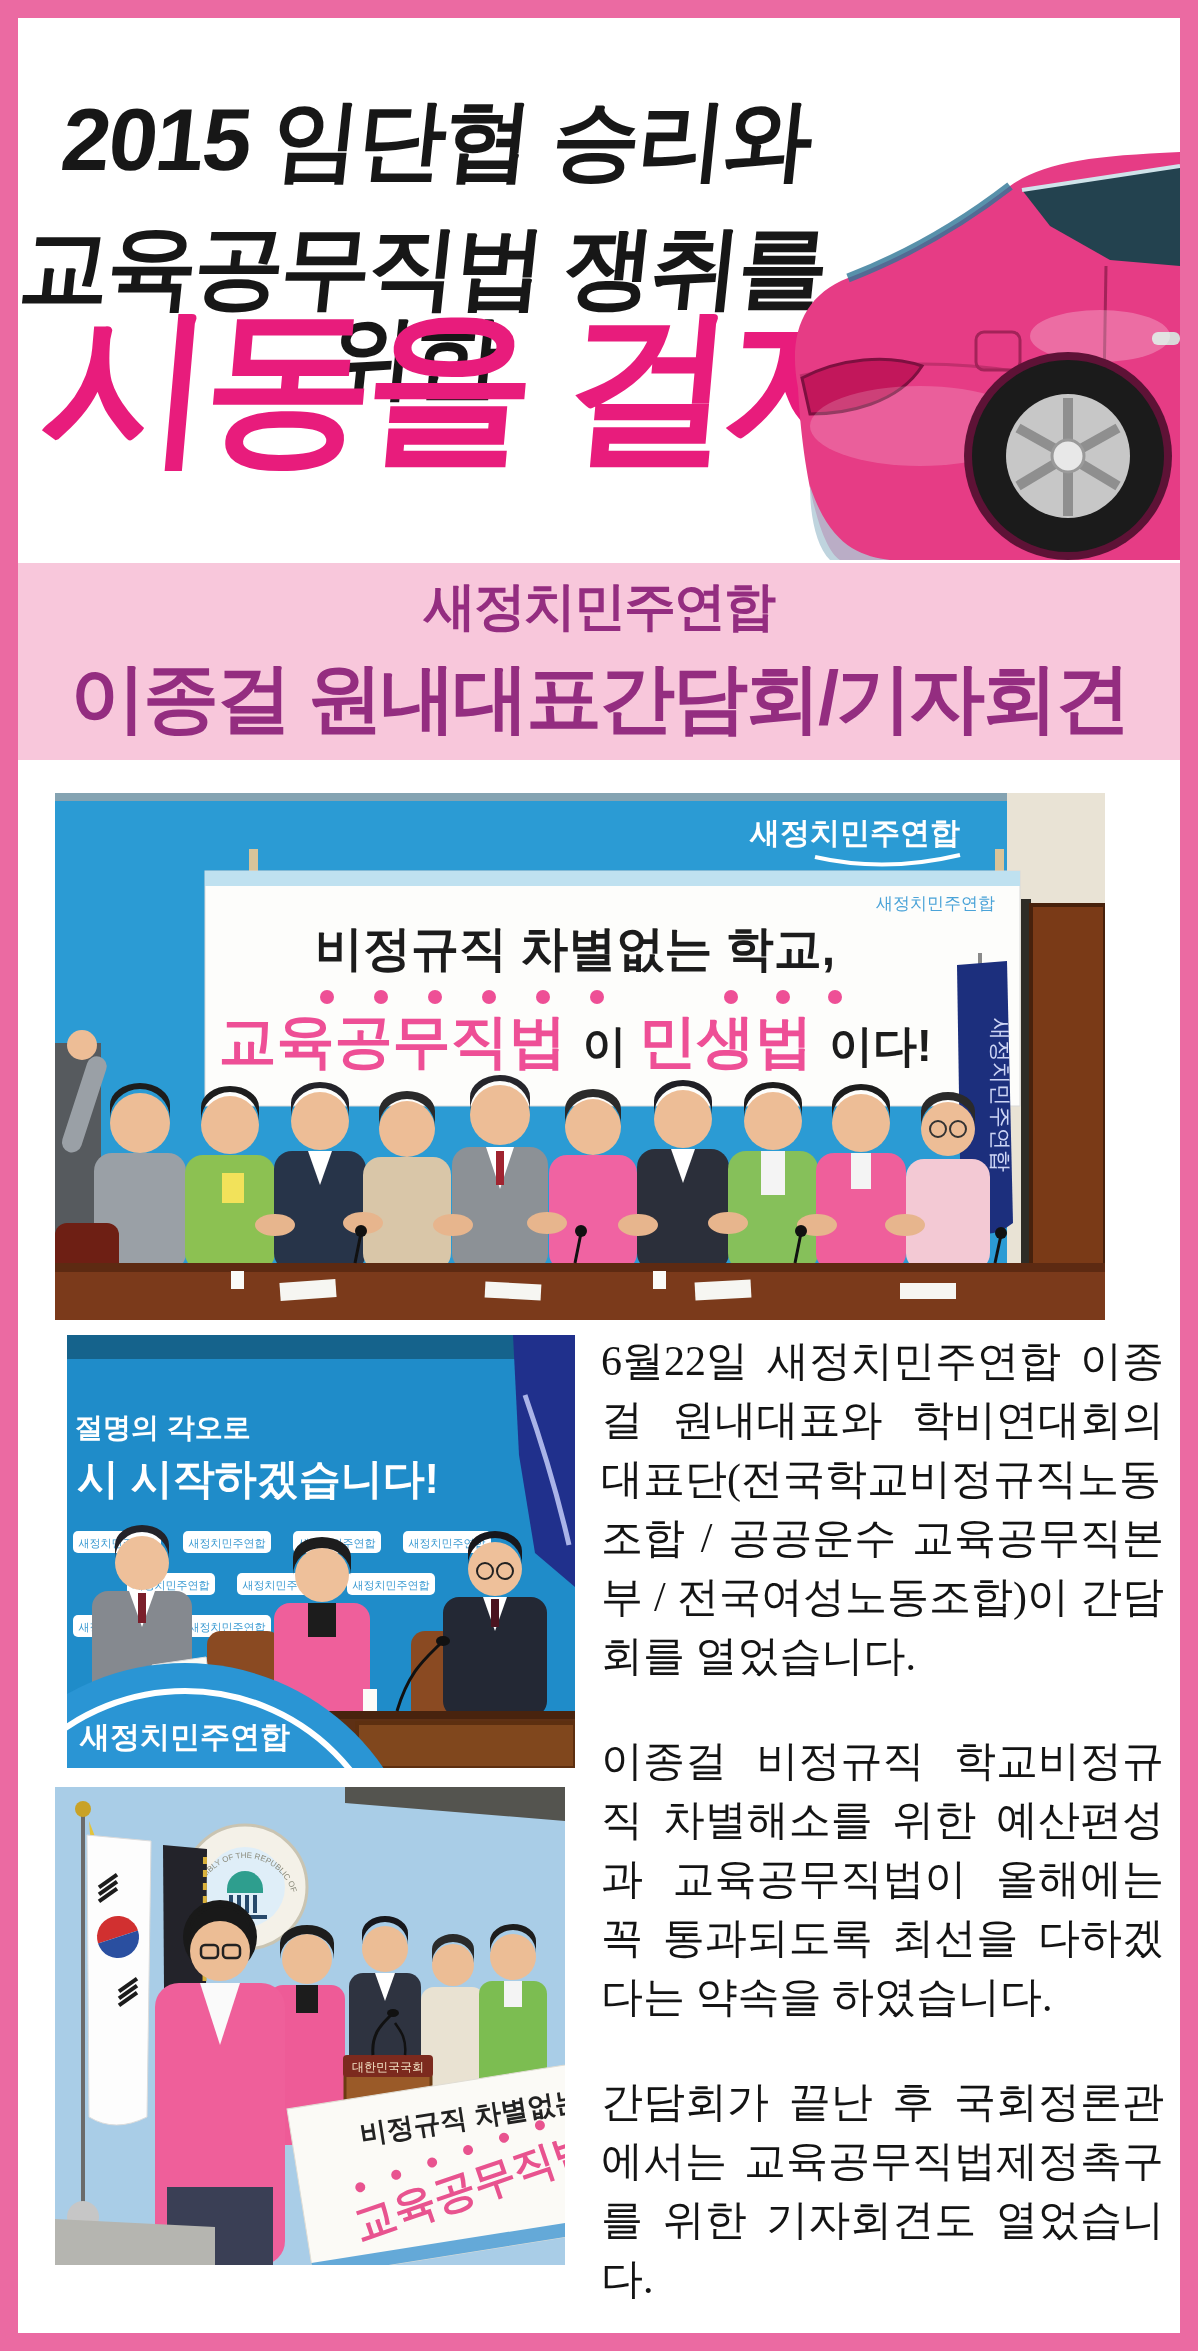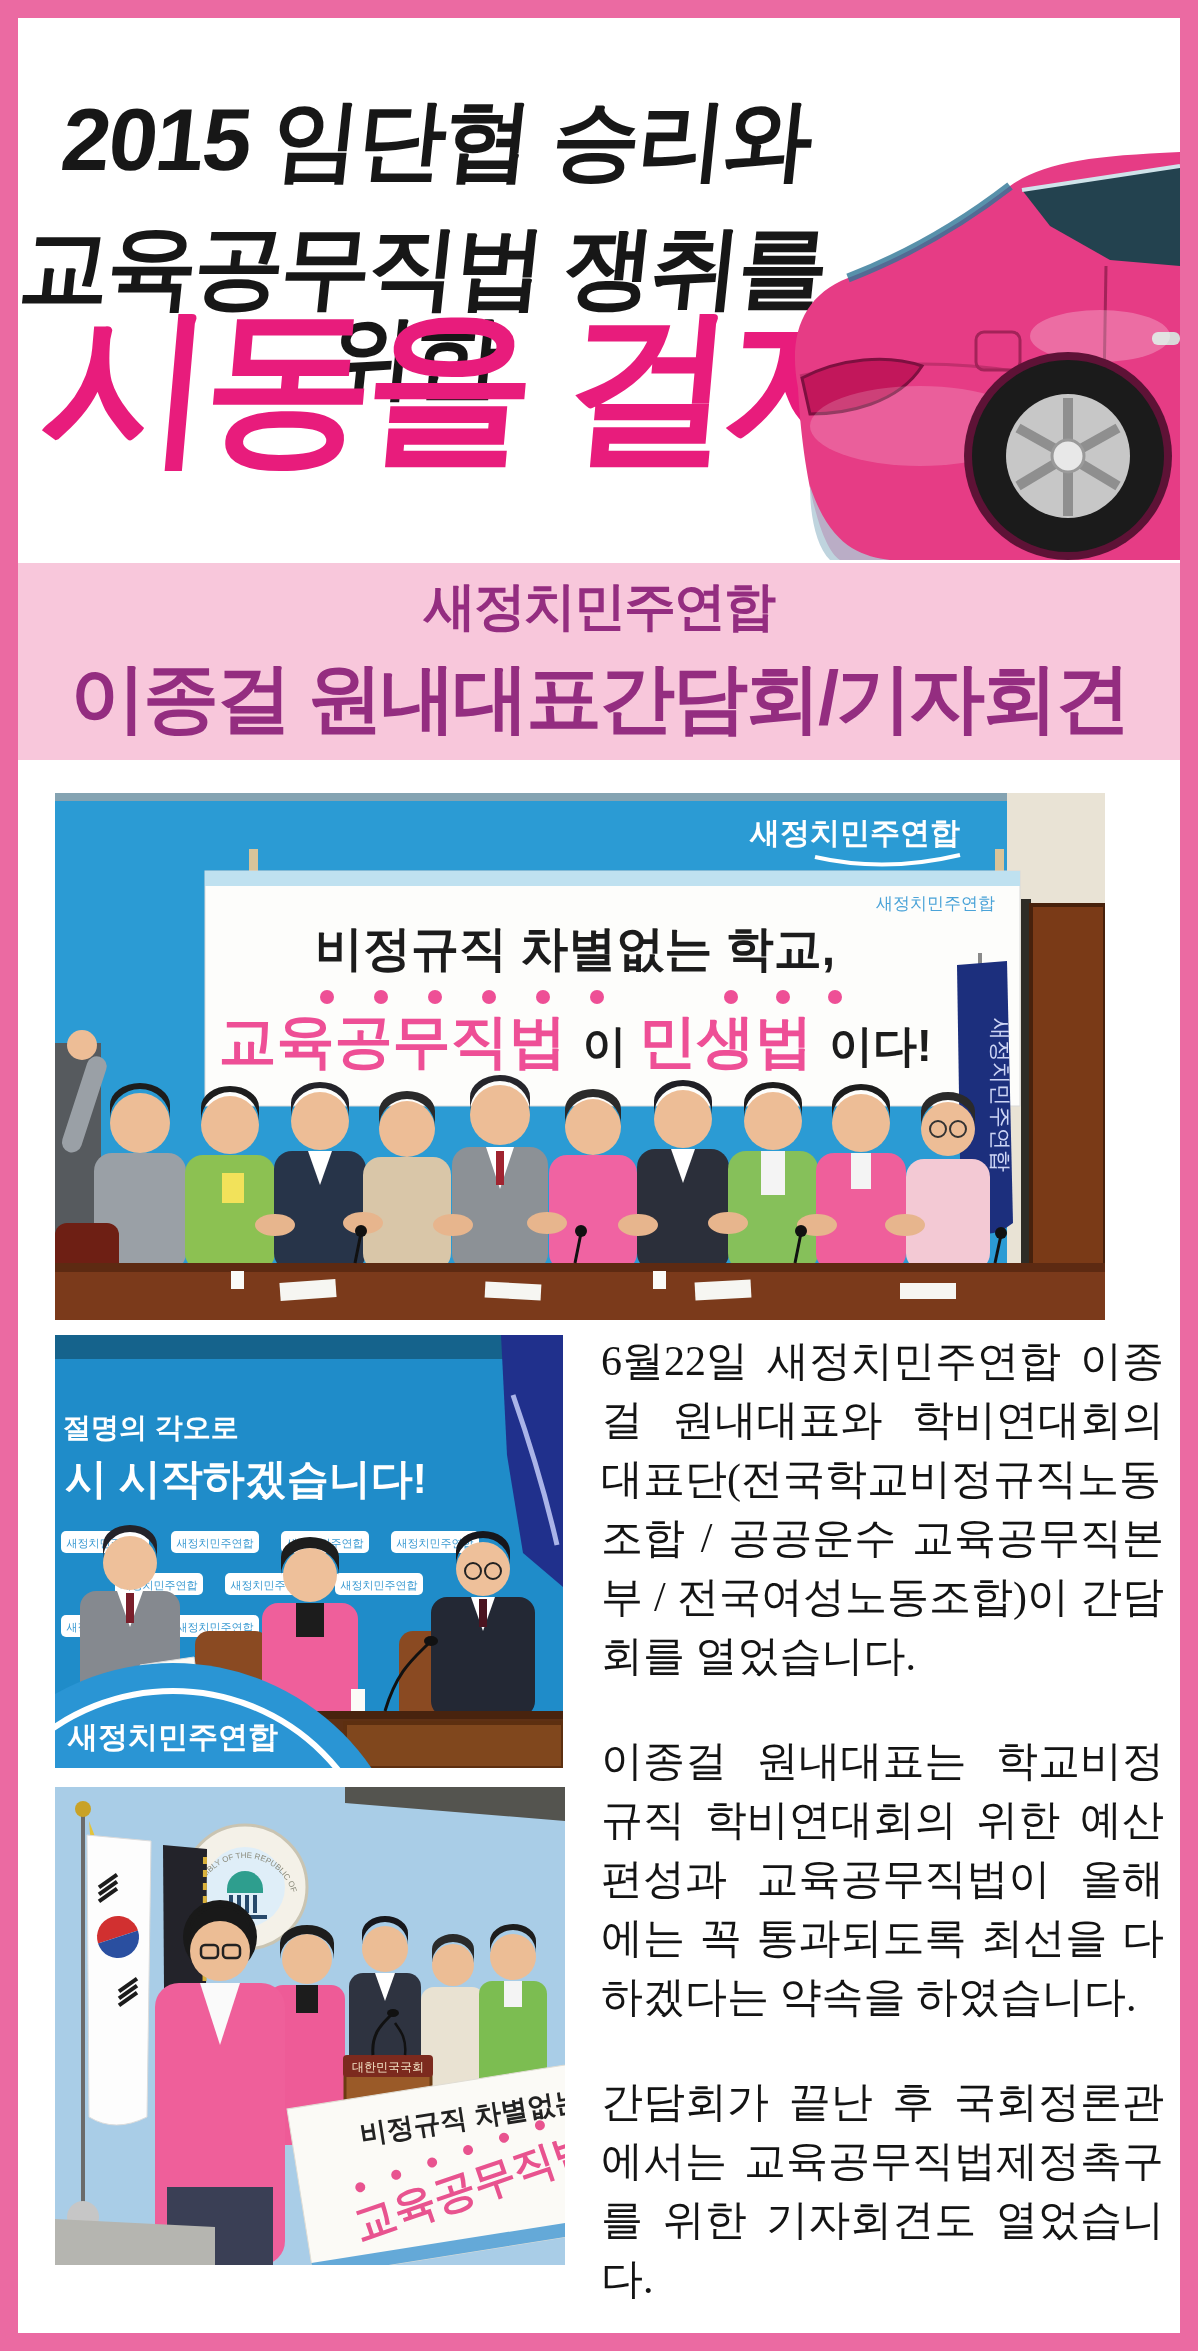--- a/index.html
+++ b/index.html
@@ -18,21 +18,21 @@
   
   .band{position:absolute;left:18px;top:563px;width:1162px;height:197px;background:#f8c7db;
         display:flex;flex-direction:column;align-items:center;justify-content:center;
         color:#942d80;font-weight:bold;}
   .band .org{font-size:52px;letter-spacing:-2px;}
   .band .event{font-size:76px;letter-spacing:-3px;margin-top:6px;}
   
   .ph{position:absolute;overflow:hidden;}
   .ph svg{display:block;}
   #photo1{left:55px;top:793px;width:1050px;height:527px;}
-  #photo2{left:55px;top:1335px;width:508px;height:433px;}
+  #photo2{left:67px;top:1335px;width:508px;height:433px;}
   #photo3{left:55px;top:1787px;width:510px;height:478px;}
   
   .article{position:absolute;left:592px;top:1332px;width:572px;
            font-family:"Liberation Serif",serif;color:#141414;
            font-size:42px;line-height:59px;text-align:justify;word-break:break-all;}
   .article p{margin:0 0 46px 9px;}
   svg text{font-family:"Liberation Sans",sans-serif;}
 </style>
 </head>
 <body>
@@ -446,18 +446,18 @@
               <circle cx="208" cy="14" r="5"></circle>
           </g>
           <text x="0" y="64" font-size="42" font-weight="bold" fill="#e8538f">교육공무직법이 민</text>
         </g>
       </g>
     </svg>
   </div>
 
   <div class="article">
     <p>6월22일 새정치민주연합 이종걸 원내대표와 학비연대회의 대표단(전국학교비정규직노동조합 / 공공운수 교육공무직본부 / 전국여성노동조합)이 간담회를 열었습니다.</p>
-    <p>이종걸 원내대표는 학교비정규직 학비연대회의 위한 예산편성과 교육공무직법이 올해에는 꼭 통과되도록 최선을 다하겠다는 약속을 하였습니다.</p>
+    <p>이종걸 비정규직 학교비정규직 차별해소를 위한 예산편성과 교육공무직법이 올해에는 꼭 통과되도록 최선을 다하겠다는 약속을 하였습니다.</p>
     <p>간담회가 끝난 후 국회정론관에서는 교육공무직법제정촉구를 위한 기자회견도 열었습니다.</p>
   </div>
 
   <div class="frame"></div>
 </div>
 
 </body></html>

